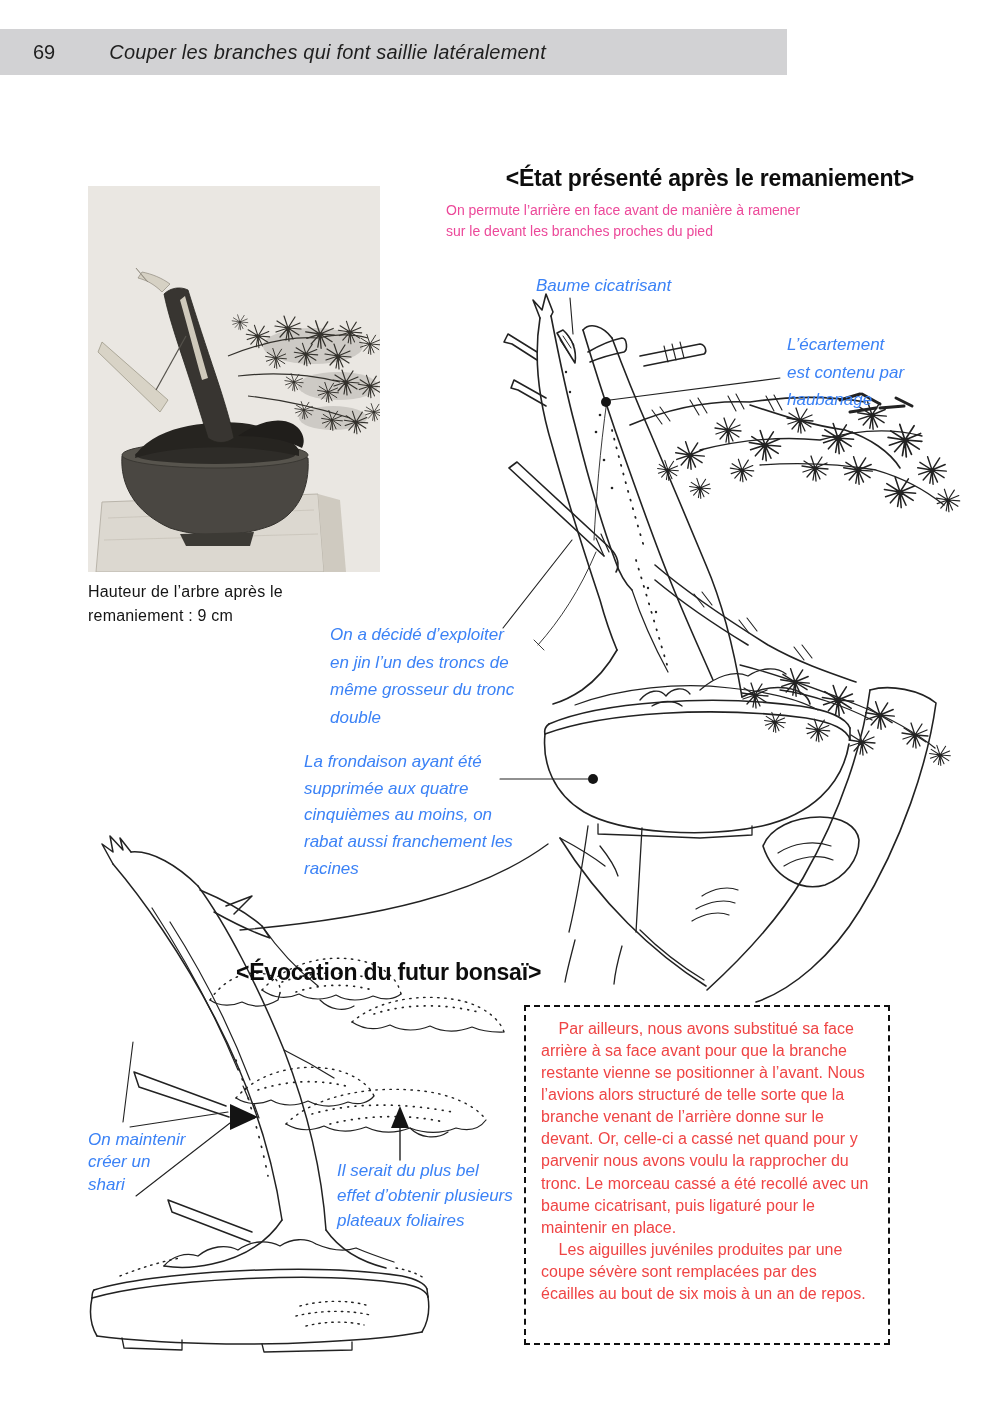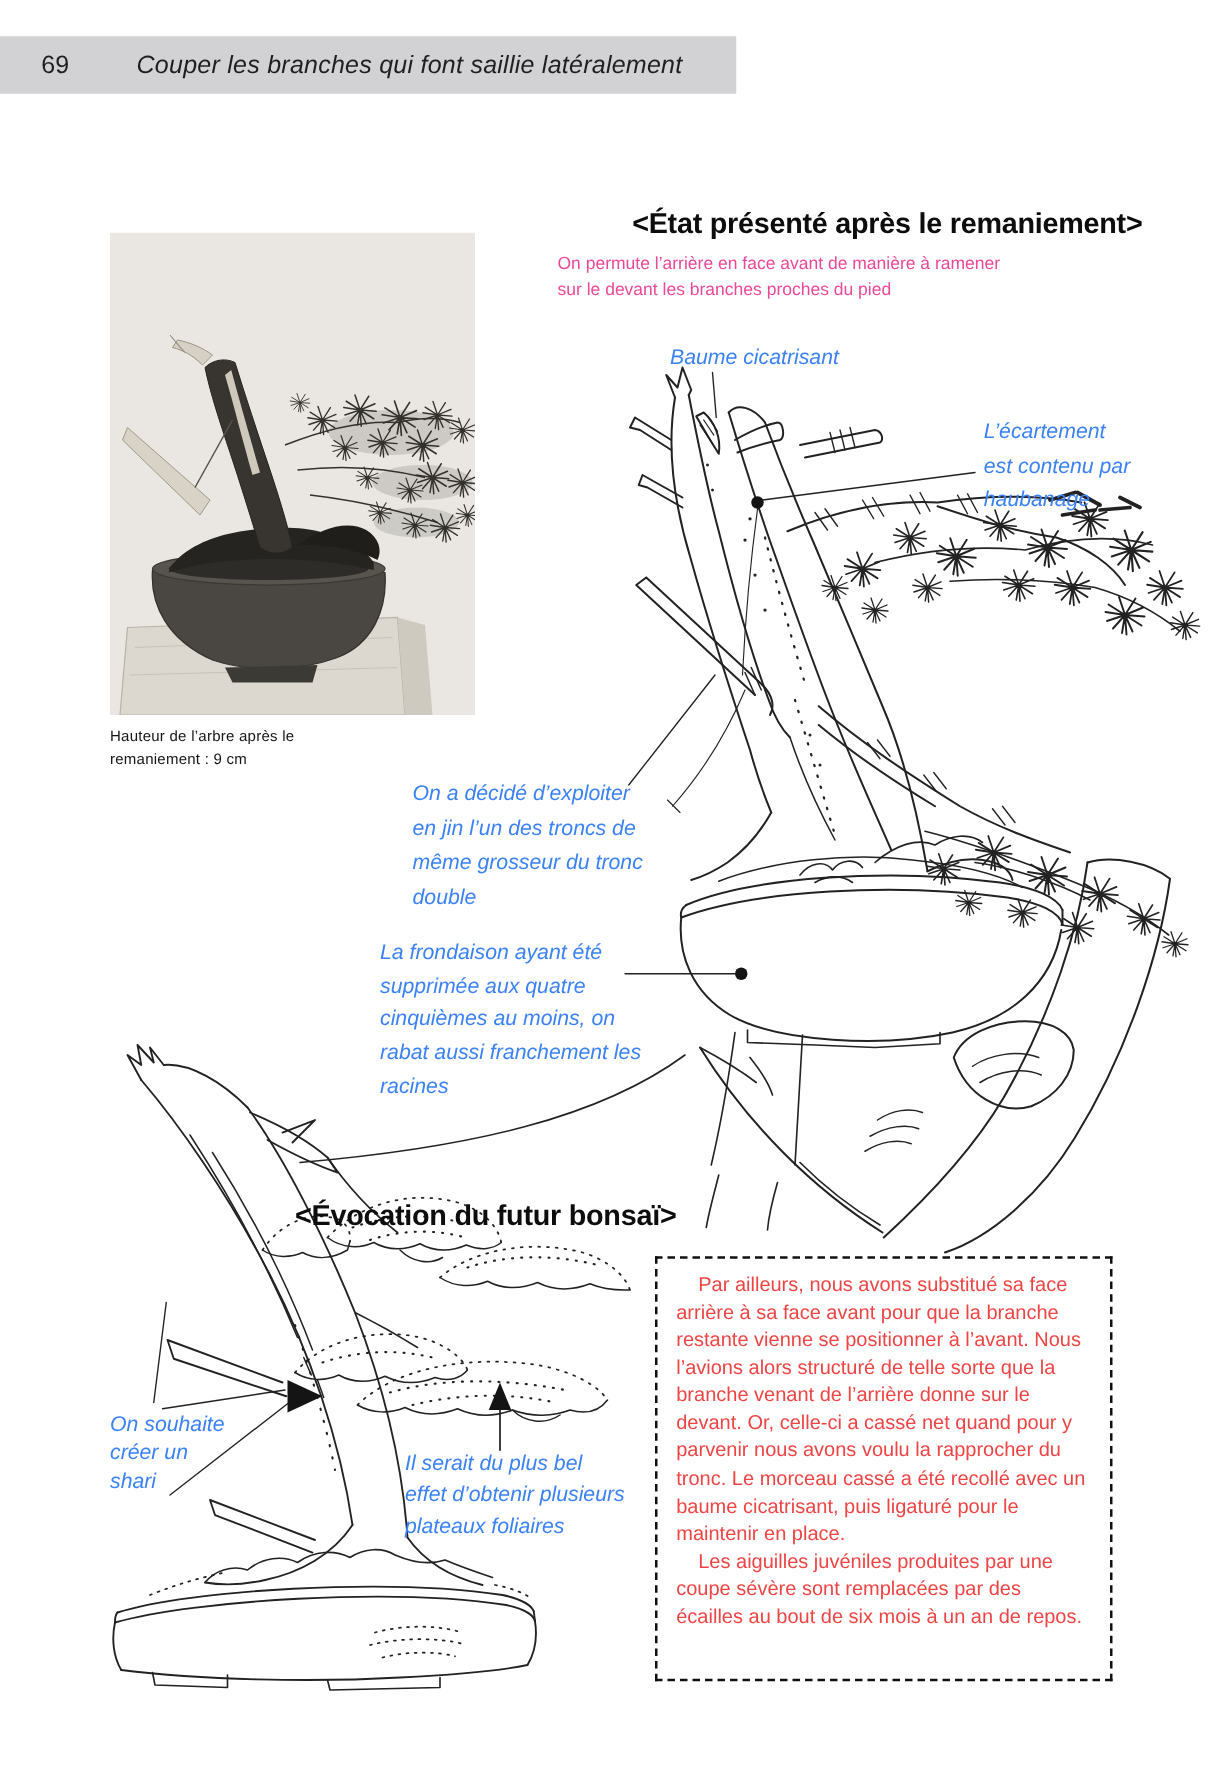--- a/index.html
+++ b/index.html
@@ -1,33 +1,33 @@
 <!DOCTYPE html>
 <html><head>
 <meta charset="utf-8">
 <style>
   html,body{margin:0;padding:0;background:#ffffff;}
   .page{position:relative;width:982px;height:1428px;background:#fff;overflow:hidden;
         font-family:"Liberation Sans","DejaVu Sans",sans-serif;color:#1a1a1a;}
   .abs{position:absolute;}
-  .header-bar{left:0;top:29px;width:589px;height:46px;background:#d2d2d4;display:flex;align-items:center;}
+  .header-bar{left:0;top:29px;width:787px;height:46px;background:#d2d2d4;display:flex;align-items:center;}
   .page-num{margin-left:33px;font-size:20px;color:#1f1f1f;}
   .header-title{margin-left:54px;font-size:20px;font-style:italic;color:#1f1f1f;letter-spacing:.2px;}
   .h1{font-weight:bold;font-size:23px;color:#0d0d0d;letter-spacing:-.2px;white-space:nowrap;}
   .heading-after{left:438px;top:165px;width:476px;text-align:right;}
   .heading-future{left:236px;top:919px;margin-top:40px;}
   .intro{left:446px;top:200px;width:500px;font-size:14px;line-height:1.48;white-space:pre-line;color:#ec4899;}
   .ann{font-style:italic;font-size:17px;color:#3b82f6;white-space:pre-line;line-height:1.6;}
   .ann-baume{left:536px;top:272px;}
   .ann-ecart{left:787px;top:331px;line-height:1.62;}
   .ann-jin{left:330px;top:621px;line-height:1.62;}
   .ann-frond{left:304px;top:749px;line-height:1.57;}
   .ann-shari{left:88px;top:1129px;line-height:1.32;}
-  .ann-plateaux{left:324px;top:1159px;line-height:1.47;}
-  .caption{left:88px;top:580px;width:310px;font-size:12px;line-height:1.5;
+  .ann-plateaux{left:337px;top:1159px;line-height:1.47;}
+  .caption{left:88px;top:580px;width:310px;font-size:16px;line-height:1.5;
            white-space:pre-line;color:#141414;letter-spacing:.2px;}
   .sidebox{left:524px;top:1005px;width:366px;height:340px;border:2.5px dashed #101010;
            box-sizing:border-box;padding:11px 15px 0 15px;font-size:16px;line-height:1.38;color:#ef4444;}
   .sidebox p{margin:0;text-indent:1.1em;}
   svg.art{left:0;top:0;width:982px;height:1428px;}
   svg.photo{left:88px;top:186px;width:292px;height:386px;}
 </style>
 </head>
 <body>
 
@@ -272,21 +272,21 @@
 en jin l’un des troncs de
 même grosseur du tronc
 double</div>
   <div class="abs ann ann-frond">La frondaison ayant été
 supprimée aux quatre
 cinquièmes au moins, on
 rabat aussi franchement les
 racines</div>
 
   <div class="abs h1 heading-future">&lt;Évocation du futur bonsaï&gt;</div>
-  <div class="abs ann ann-shari">On souhaite
+  <div class="abs ann ann-shari">On maintenir
 créer un
 shari</div>
   <div class="abs ann ann-plateaux">Il serait du plus bel
 effet d’obtenir plusieurs
 plateaux foliaires</div>
 
   <div class="abs sidebox">
     <p>Par ailleurs, nous avons substitué sa face arrière à sa face avant pour que la branche restante vienne se positionner à l’avant. Nous l’avions alors structuré de telle sorte que la branche venant de l’arrière donne sur le devant. Or, celle-ci a cassé net quand pour y parvenir nous avons voulu la rapprocher du tronc. Le morceau cassé a été recollé avec un baume cicatrisant, puis ligaturé pour le maintenir en place.</p>
     <p>Les aiguilles juvéniles produites par une coupe sévère sont remplacées par des écailles au bout de six mois à un an de repos.</p>
   </div>

